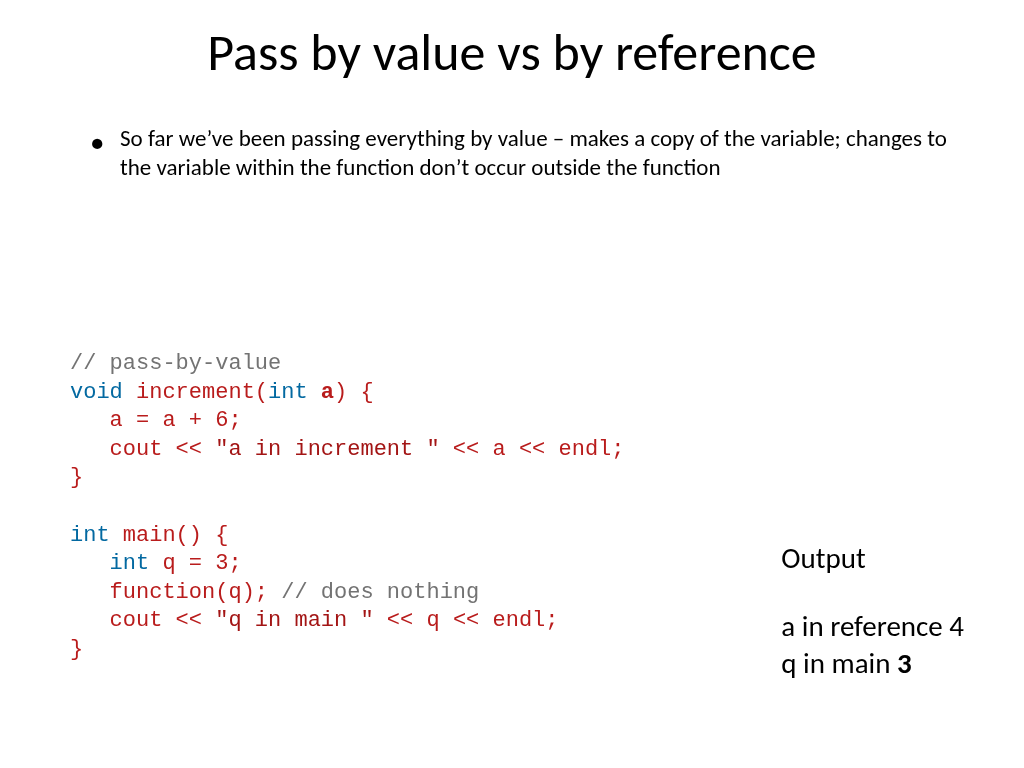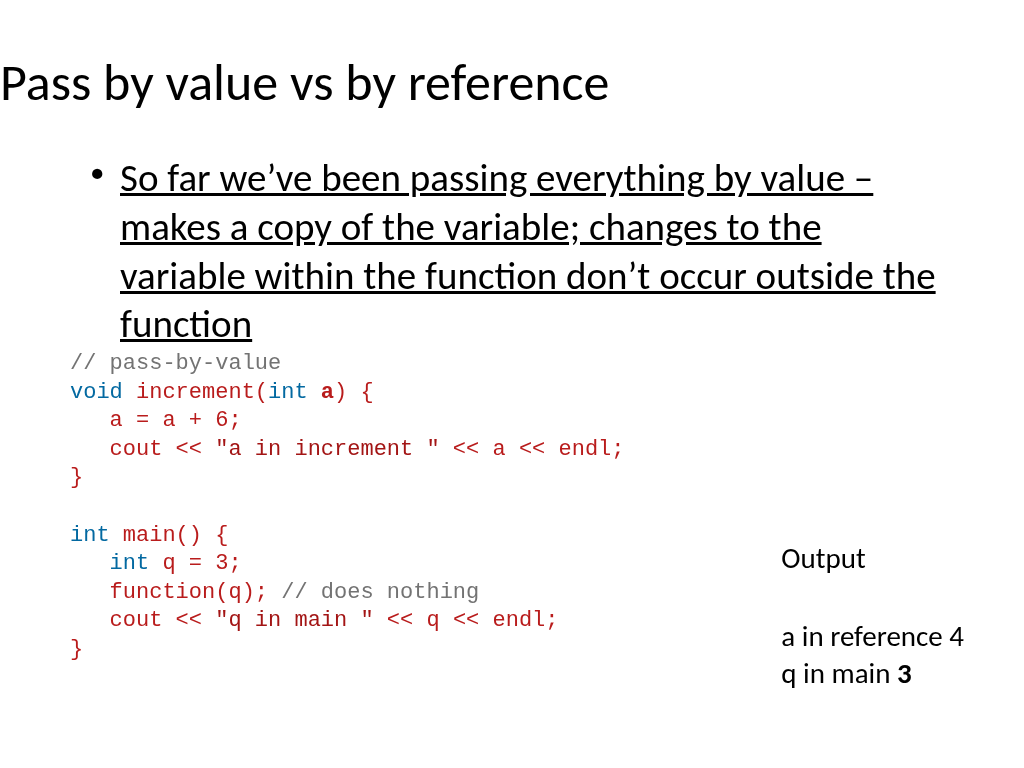--- a/index.html
+++ b/index.html
@@ -12,34 +12,33 @@
     color: #000;
     overflow: hidden;
   }
   .slide {
     width: 100%;
     height: 100%;
     position: relative;
   }
   .title {
     font-size: 52px;
-    text-align: left;
-    padding-top: 50px;
+    text-align: center;
+    padding-top: 20px;
     padding-bottom: 20px;
     font-weight: 400;
   }
   .bullet-block {
     padding: 20px 70px 0 90px;
   }
   .bullet {
-    font-size: 39px;
+    font-size: 23px;
     line-height: 1.25;
     position: relative;
     padding-left: 30px;
-    text-decoration: underline;
   }
   .bullet::before {
     content: "•";
     position: absolute;
     left: 0;
     top: 0;
     font-size: 29px;
   }
   .code-block {
     position: absolute;
@@ -57,21 +56,21 @@
   .c-bold { font-weight: bold; }
   .output-block {
     position: absolute;
     right: 60px;
     top: 540px;
     font-size: 29px;
     line-height: 1.25;
     text-align: left;
   }
   .output-title {
-    margin-bottom: 42px;
+    margin-bottom: 32px;
   }
   .bold { font-weight: bold; }
 </style>
 </head>
 <body>
 
 <div class="slide">
 
   <div class="title">Pass by value vs by reference</div>
 

